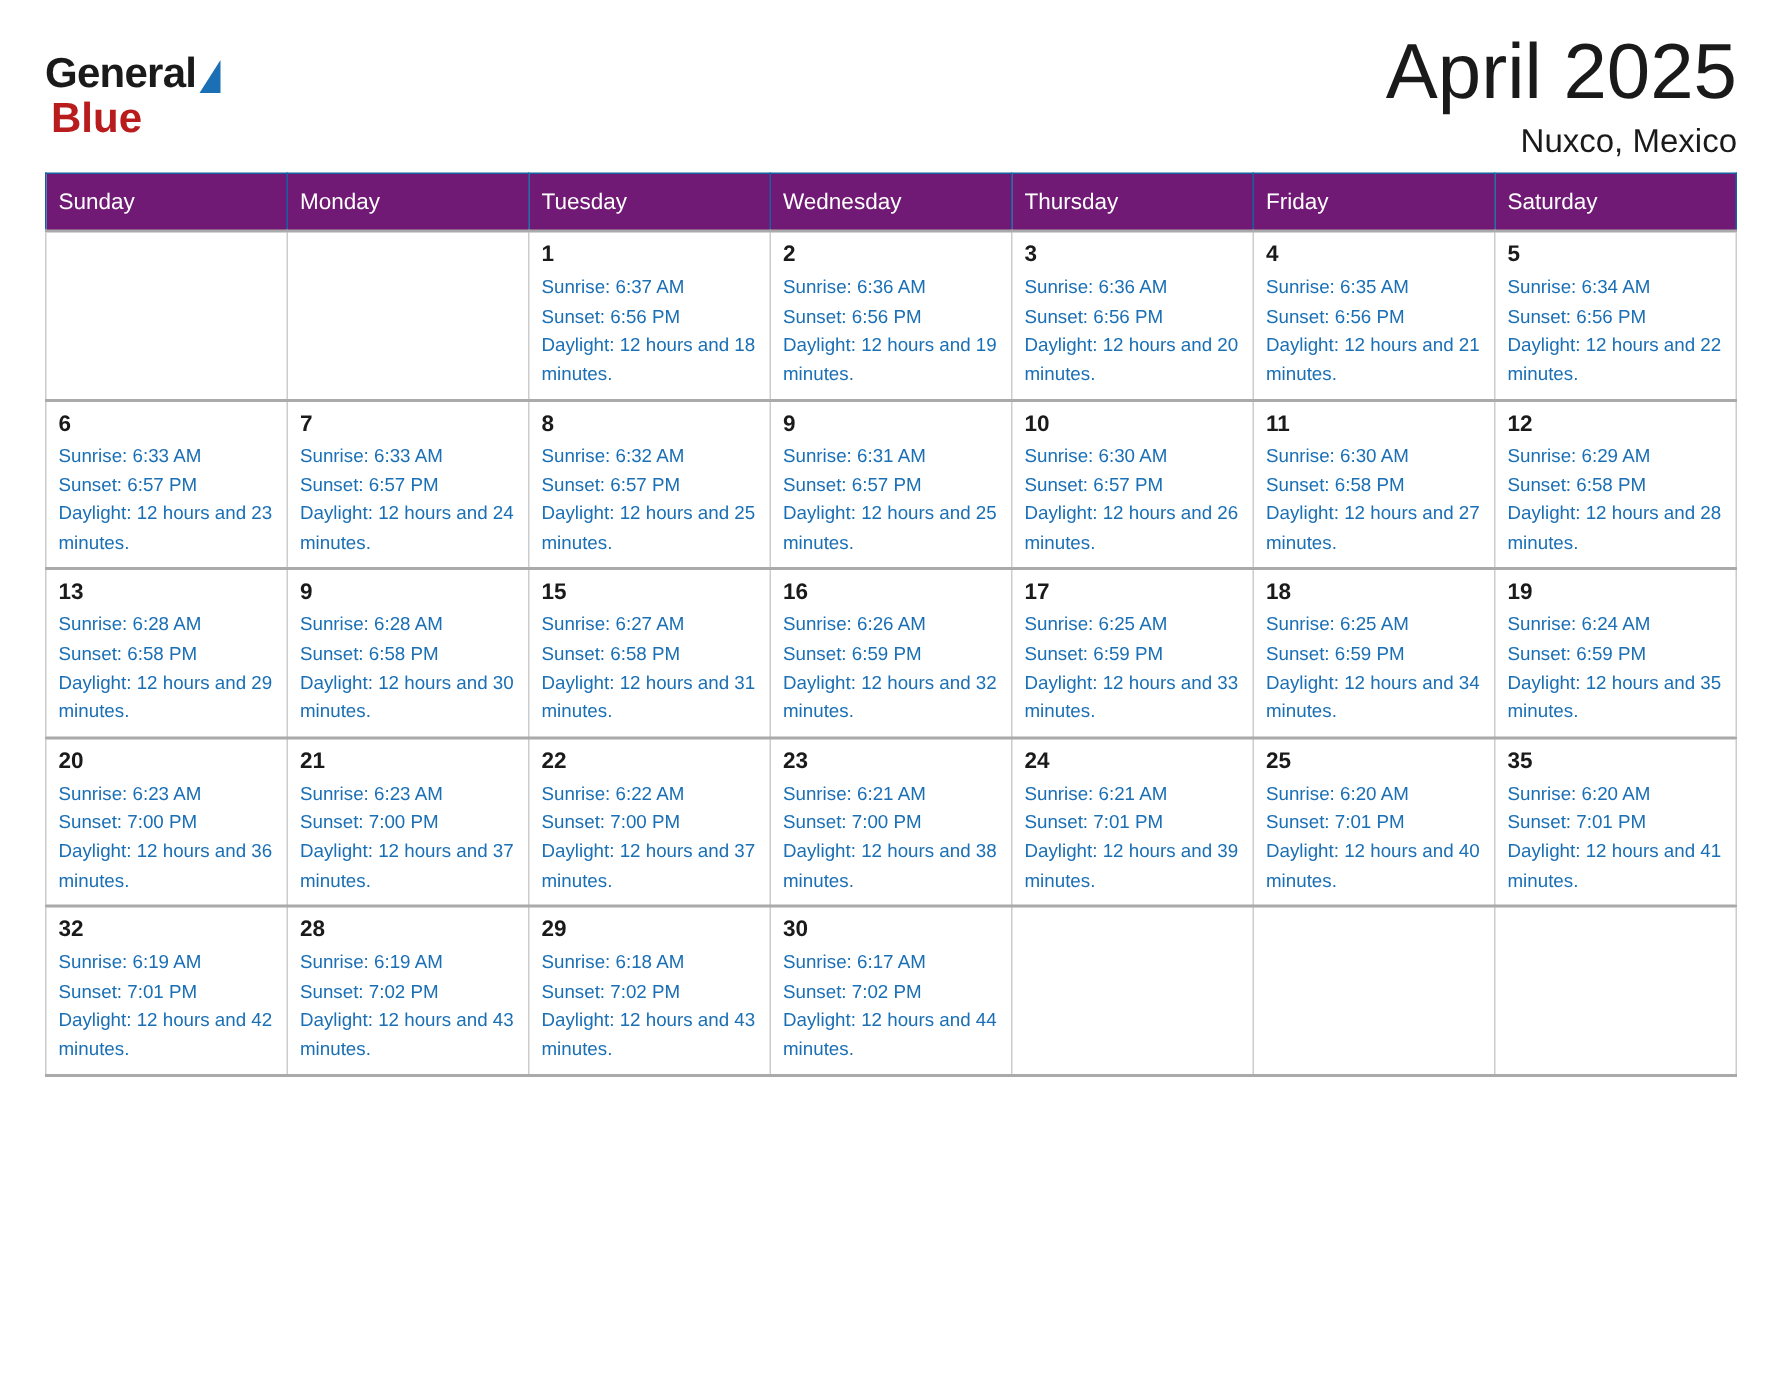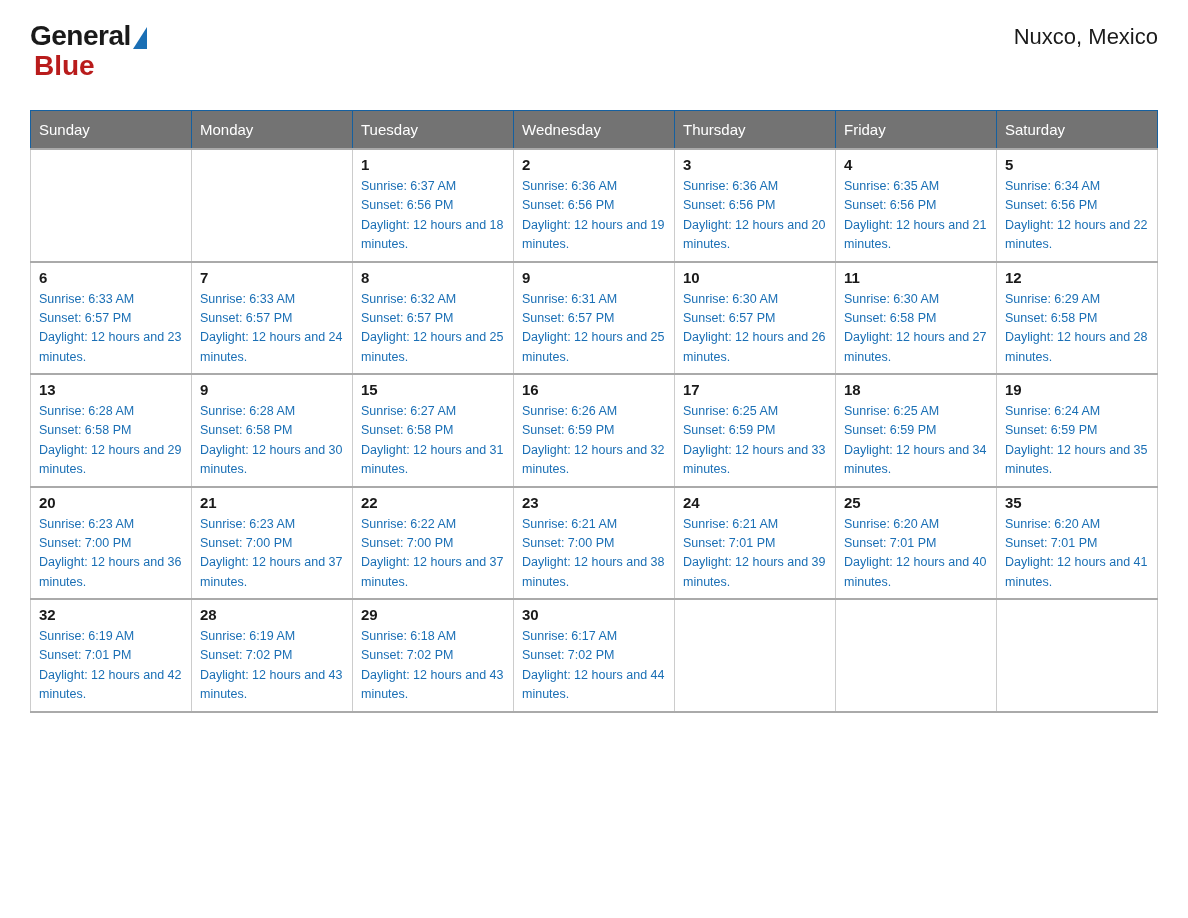--- a/index.html
+++ b/index.html
@@ -6,22 +6,22 @@
     body {
       font-family: Arial, sans-serif;
       background: #fff;
       width: 1188px;
       min-height: 918px;
       padding: 20px 30px;
     }
     .header {
       display: flex;
       justify-content: space-between;
-      align-items: flex-start;
-      margin-bottom: 28px;
+      align-items: center;
+      margin-bottom: 8px;
     }
     .logo {
       display: flex;
       flex-direction: column;
       align-items: flex-start;
     }
     .logo-top {
       display: flex;
       align-items: center;
     }
@@ -60,21 +60,21 @@
       font-size: 22px;
       color: #1a1a1a;
       margin-top: 4px;
     }
     .calendar {
       width: 100%;
       border-collapse: collapse;
       border: 1px solid #ccc;
     }
     .calendar th {
-      background-color: #737373;
+      background-color: #701a75;
       color: #fff;
       padding: 10px 8px;
       font-size: 15px;
       font-weight: normal;
       text-align: left;
       border: 1px solid #1560a0;
     }
     .calendar td {
       vertical-align: top;
       border: 1px solid #ccc;
@@ -108,20 +108,21 @@
 
 <div class="header">
   <div class="logo">
     <div class="logo-top">
       <span class="logo-general">General</span>
       <div class="logo-triangle"></div>
     </div>
     <span class="logo-blue">Blue</span>
   </div>
   <div class="title-area">
+    <div class="month-year">April 2025</div>
     <div class="location">Nuxco, Mexico</div>
   </div>
 </div>
 
 <table class="calendar">
   <thead>
     <tr>
     <th>Sunday</th>
         <th>Monday</th>
         <th>Tuesday</th>

